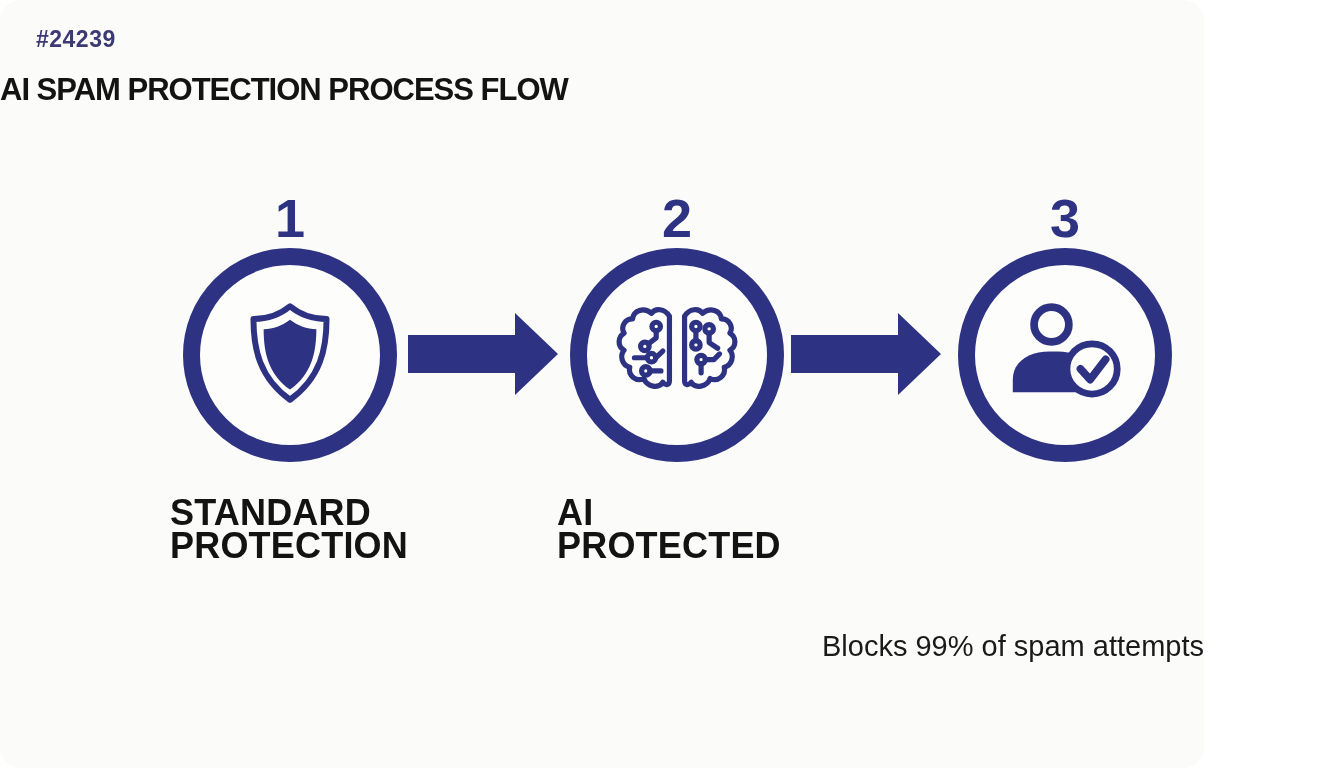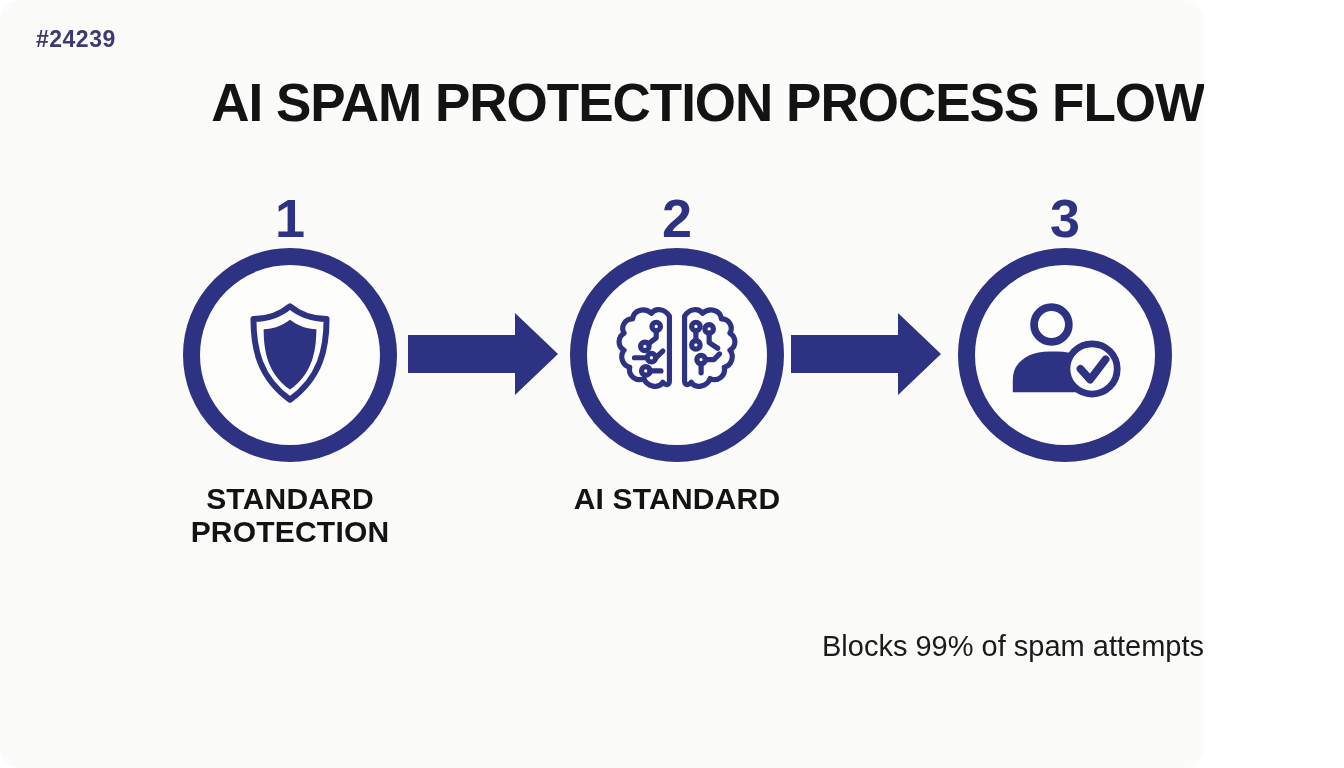--- a/index.html
+++ b/index.html
@@ -10,43 +10,43 @@
     font-family:"Liberation Sans", sans-serif;
     overflow:hidden;
     border-radius:21px;
   }
   .badge{
     position:absolute;left:36px;top:26px;
     font-size:23px;font-weight:bold;color:#3c3a72;letter-spacing:0.5px;
   }
   .title{
     position:absolute;left:0;top:72px;width:100%;
-    text-align:right;font-size:53px;font-weight:bold;color:#131313;
+    text-align:left;font-size:31px;font-weight:bold;color:#131313;
     letter-spacing:-1px;
   }
   .step{
     position:absolute;top:192px;width:240px;
     display:flex;flex-direction:column;align-items:center;
   }
   .step-1{left:170px;}
   .step-2{left:557px;}
   .step-3{left:945px;}
   .step-number{
     height:52px;line-height:52px;font-size:54px;font-weight:bold;color:#2d3282;
     margin-bottom:4px;
   }
   .step-circle{
     width:214px;height:214px;box-sizing:border-box;
     border:17px solid #2d3282;border-radius:50%;
     background:#fdfdfc;
     display:flex;align-items:center;justify-content:center;
   }
   .step-label{
-    margin-top:20px;font-size:30px;font-weight:bold;color:#131313;
-    line-height:33px;text-align:center;letter-spacing:0.2px;
+    margin-top:34px;font-size:36px;font-weight:bold;color:#131313;
+    line-height:33px;text-align:left;letter-spacing:0.2px;
   }
   .arrow{position:absolute;top:310px;width:150px;height:88px;}
   .arrow-1{left:408px;}
   .arrow-2{left:791px;}
   .footer-caption{
     position:absolute;left:0;top:630px;width:100%;
     text-align:right;font-size:29px;color:#1a1a1a;font-weight:normal;
   }
 </style>
 </head>
@@ -98,21 +98,21 @@
           <path d="M85,31.5 L85,42"></path>
           <circle cx="85" cy="46.5" r="4.5"></circle>
           <path d="M99,34 L99,44 L108,50"></path>
           <circle cx="99" cy="29.5" r="4.5"></circle>
           <path d="M95,62 L104,62 L110,56"></path>
           <circle cx="90.5" cy="62" r="4.5"></circle>
           <path d="M90.5,66.5 L90.5,76"></path>
         </svg>
       </span>
     </div>
-    <div class="step-label">AI STANDARD</div>
+    <div class="step-label">AI PROTECTED</div>
   </div>
 
   <svg class="arrow arrow-2" viewBox="0 0 150 88">
     <path d="M0,25 H107 V3 L150,44 L107,85 V63 H0 Z" fill="#2d3282"></path>
   </svg>
 
   <div class="step step-3">
     <div class="step-number">3</div>
     <div class="step-circle">
       <span>

